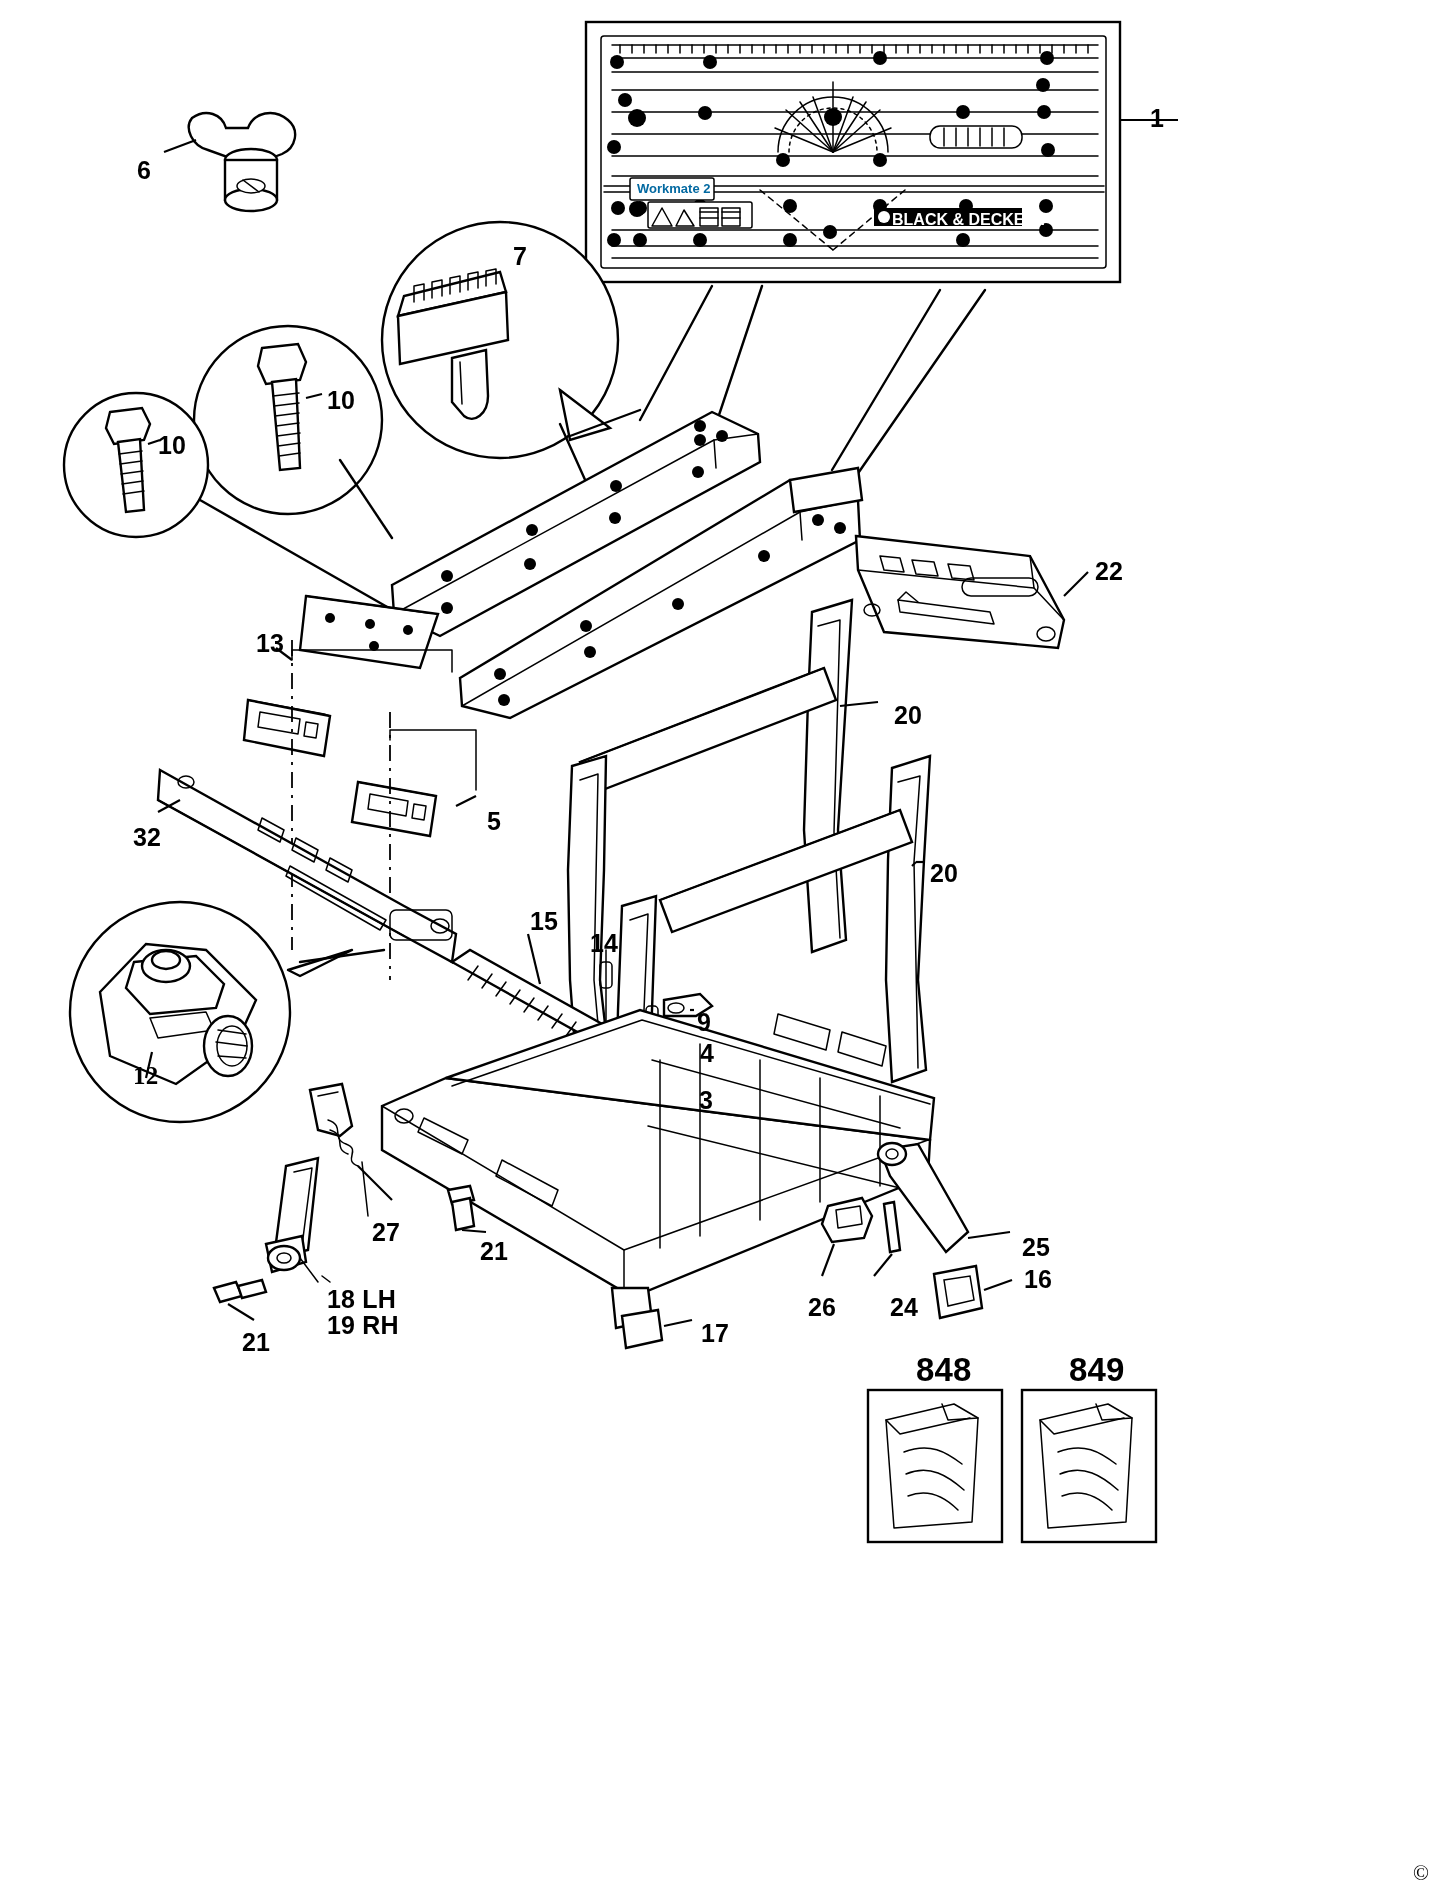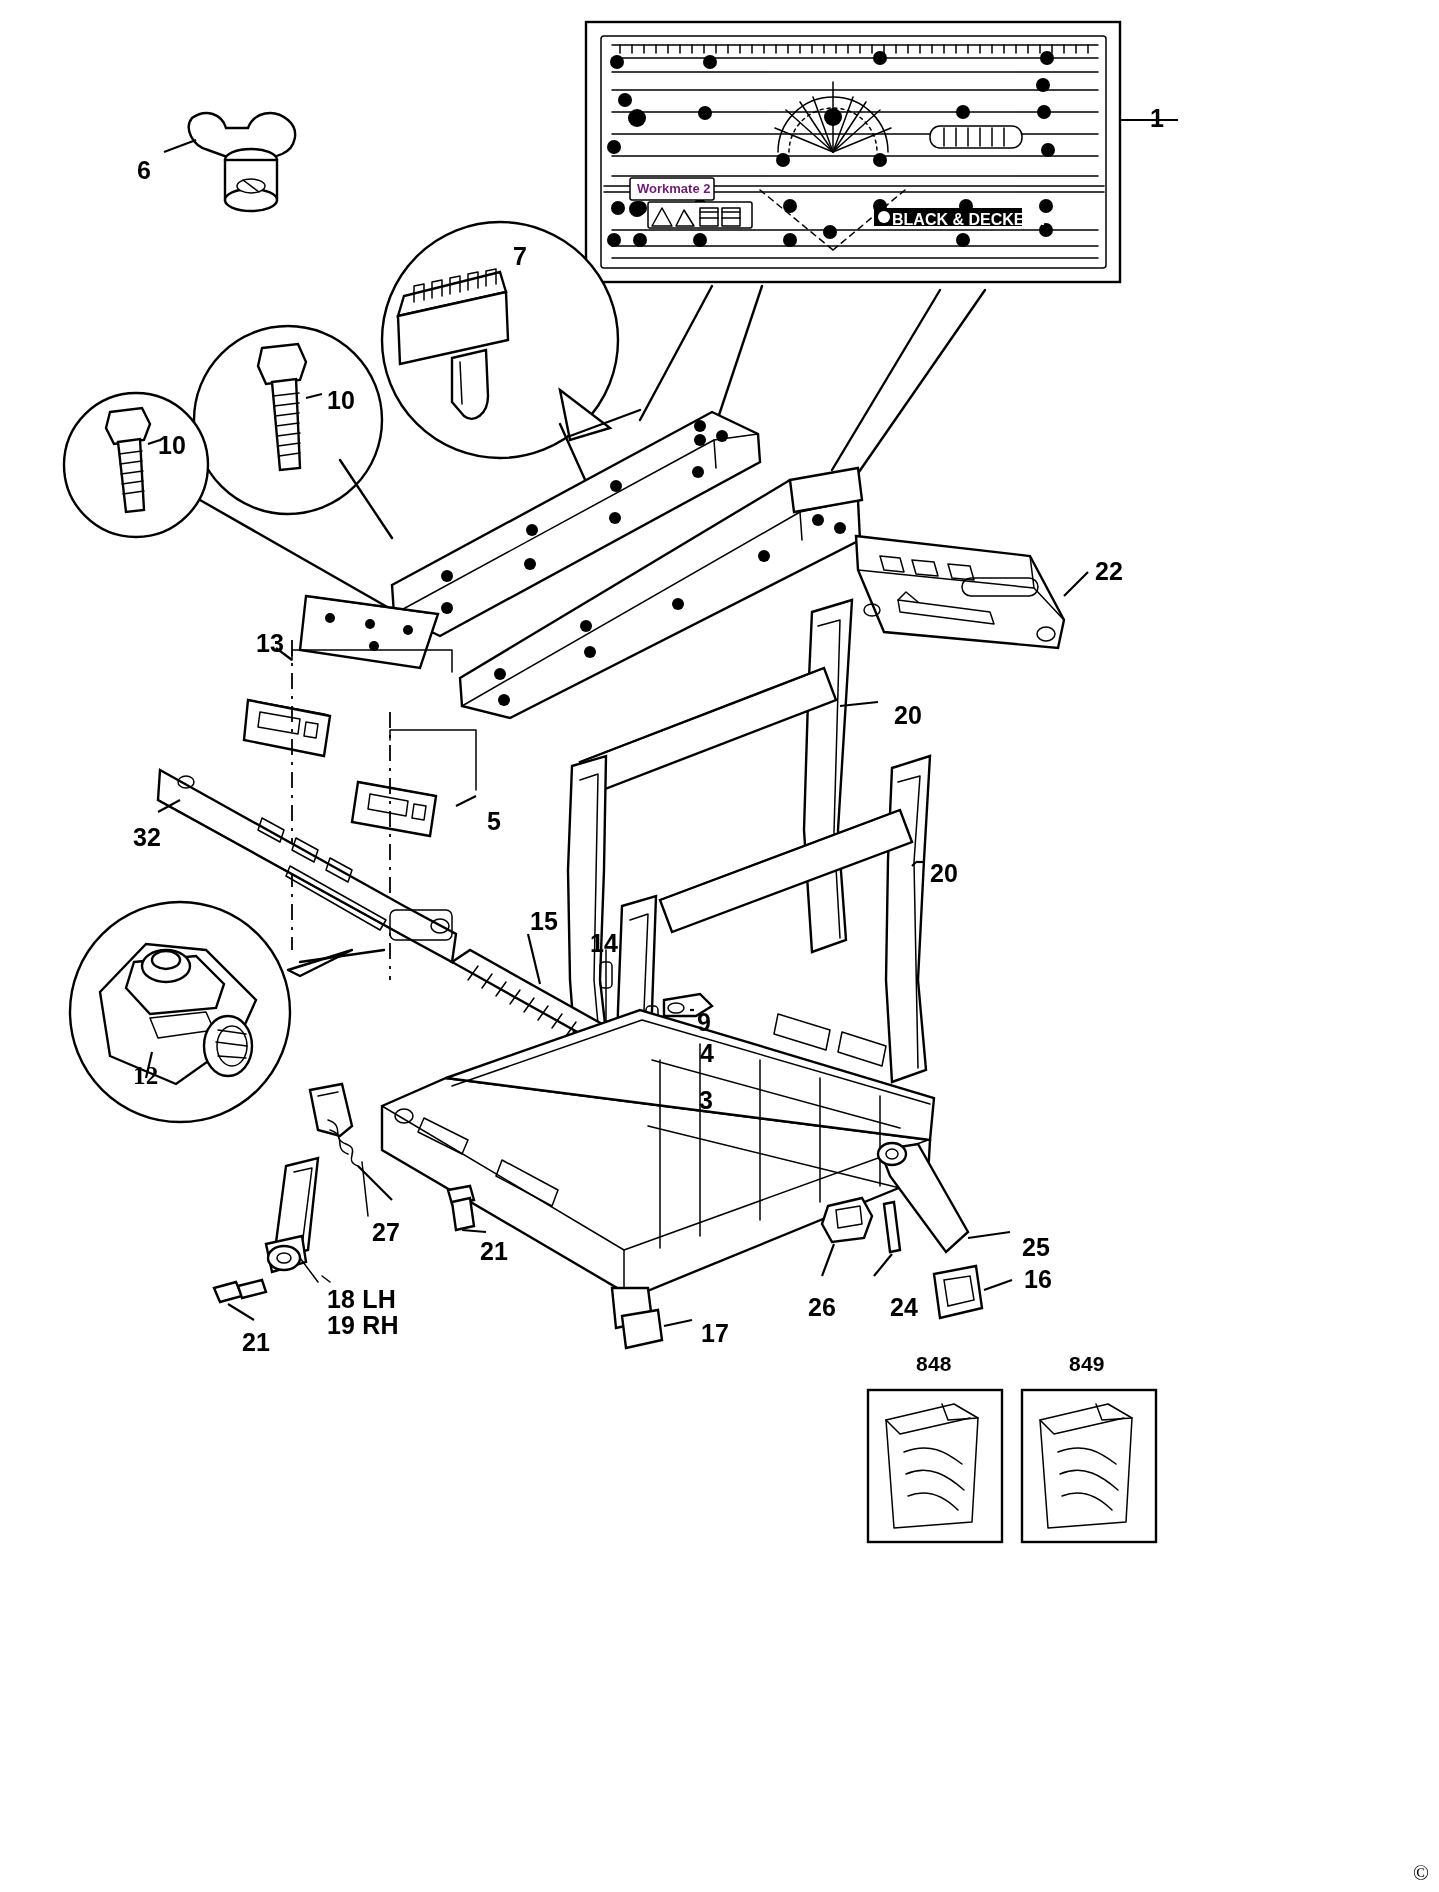--- a/index.html
+++ b/index.html
@@ -28,36 +28,36 @@
     position: absolute;
     font-family: "Liberation Sans", sans-serif;
     font-size: 25px;
     font-weight: bold;
     color: #000000;
     white-space: pre;
     line-height: 1.05;
     letter-spacing: 0.2px;
   }
   .callout.big {
-    font-size: 21px;
+    font-size: 33px;
     text-align: right;
   }
   .copyright {
     position: absolute;
     right: 10px;
     bottom: 6px;
     font-size: 21px;
     color: #000;
     font-family: "Liberation Serif", serif;
   }
   .label-wm {
     position: absolute;
     font-family: "Liberation Sans", sans-serif;
     font-weight: bold;
-    color: #701a75;
+    color: #0369a1;
     white-space: pre;
   }
 </style>
 </head>
 <body>
 
 <div id="sheet">
 
   <svg class="art" viewBox="0 0 1439 1892" aria-hidden="true">
     <defs>

